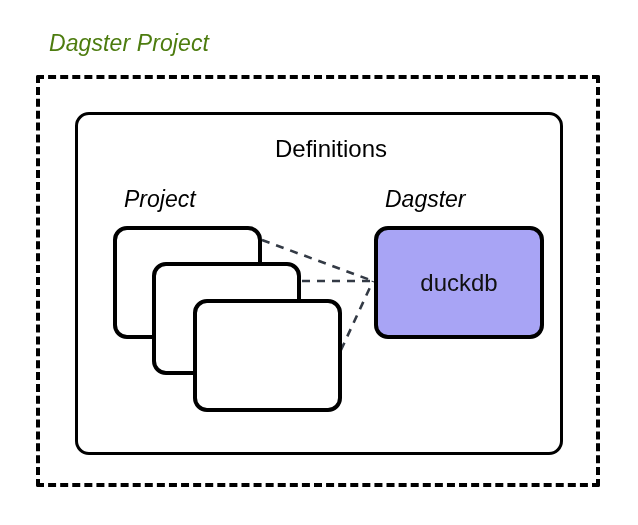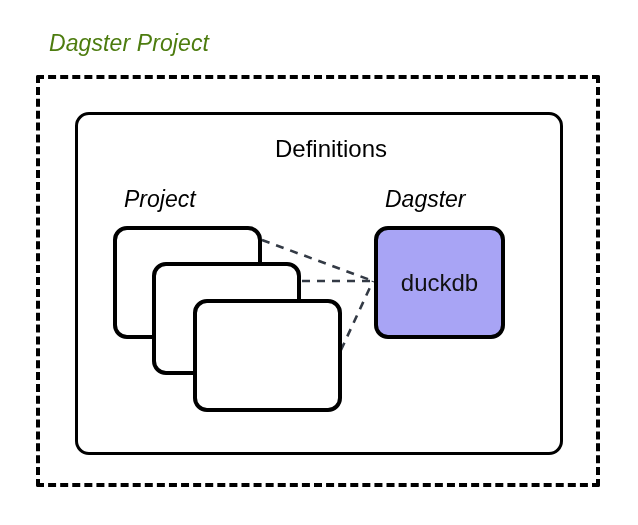--- a/index.html
+++ b/index.html
@@ -102,21 +102,21 @@
   }
   .asset-card-1 { left: 113px; top: 226px; z-index: 3; }
   .asset-card-2 { left: 152px; top: 262px; z-index: 4; }
   .asset-card-3 { left: 193px; top: 299px; z-index: 5; }
 
   
   .resource-box {
     position: absolute;
     left: 374px;
     top: 226px;
-    width: 131px;
+    width: 170px;
     height: 113px;
     background: #a8a4f5;
     border: 4px solid #000000;
     border-radius: 14px;
     box-sizing: border-box;
     display: flex;
     align-items: center;
     justify-content: center;
     z-index: 6;
   }

